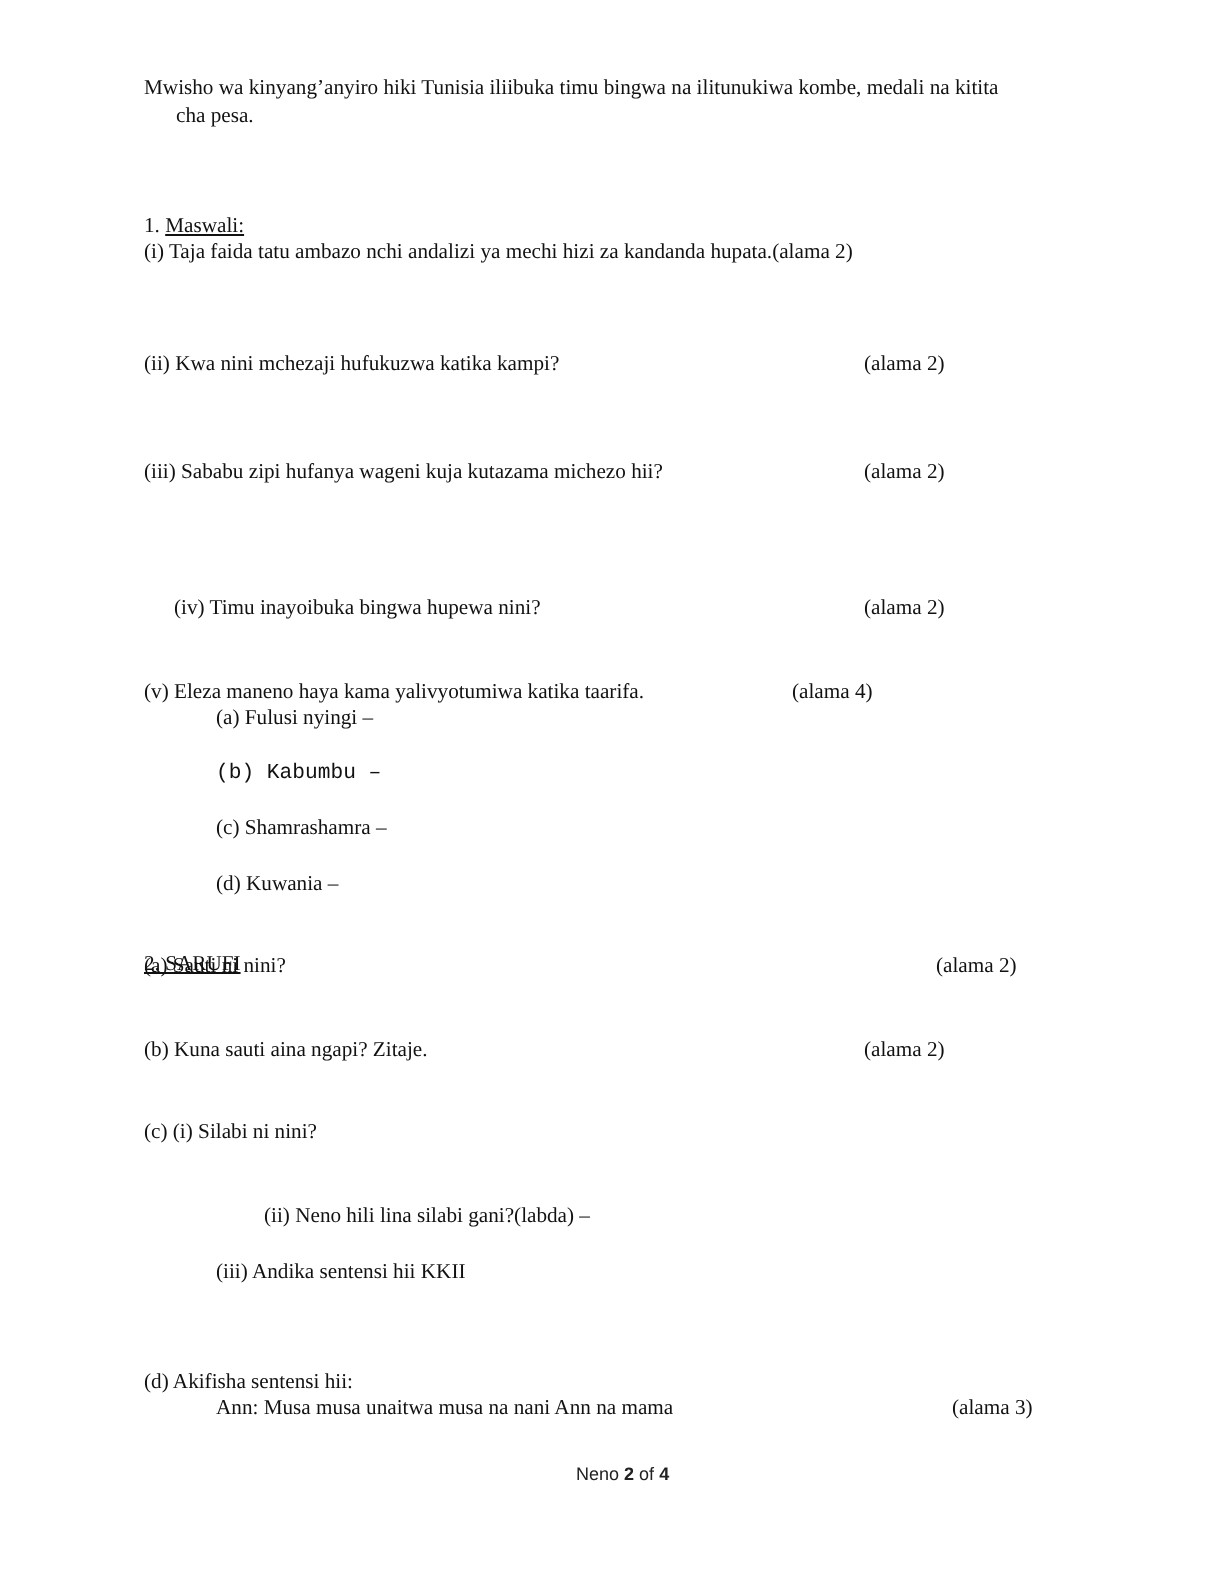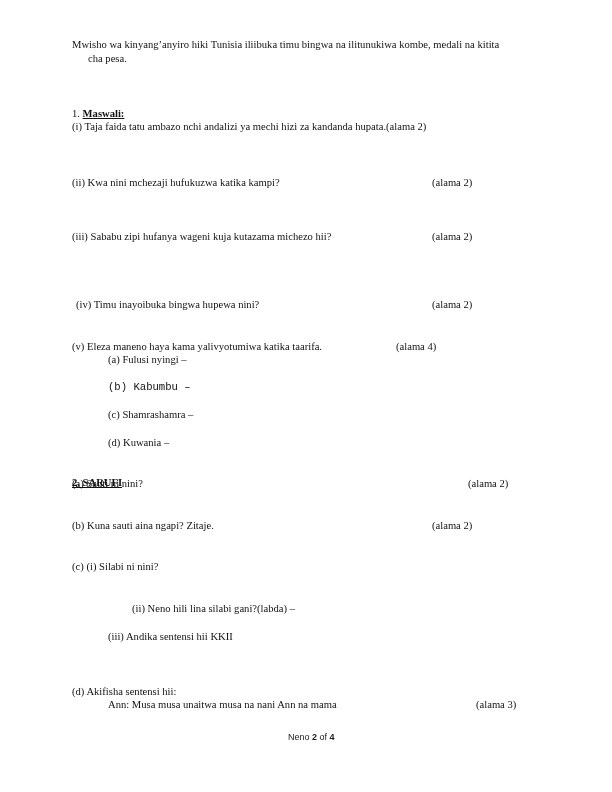--- a/index.html
+++ b/index.html
@@ -1,40 +1,40 @@
 <!DOCTYPE html>
 <html><head>
 <meta charset="utf-8">
 <style>
   html, body { margin:0; padding:0; background:#fff; }
   body { width:612px; height:792px; position:relative; overflow:hidden;
          font-family:"Liberation Serif", serif; font-size:10.6px; color:#111; }
   .t { position:absolute; white-space:nowrap; line-height:13px; }
-  .u { text-decoration:underline; font-weight:bold; }
+  .u { text-decoration:underline; font-weight:normal; }
   .footer { font-family:"Liberation Sans", sans-serif; font-size:9px; color:#222; }
 </style>
 </head>
 <body>
 
 <div>
   <div class="t" style="left:72px;top:38px;">Mwisho wa kinyang’anyiro hiki Tunisia iliibuka timu bingwa na ilitunukiwa kombe, medali na kitita</div>
   <div class="t" style="left:88px;top:52px;">cha pesa.</div>
 
   <div class="t" style="left:72px;top:107px;">
     <span>1. </span><span class="u">Maswali:</span>
   </div>
   <div class="t" style="left:72px;top:120px;">(i)  Taja faida tatu ambazo nchi andalizi ya mechi hizi za kandanda hupata.(alama 2)</div>
 
   <div class="t" style="left:72px;top:176px;">(ii)  Kwa nini mchezaji hufukuzwa katika kampi?</div>
   <div class="t" style="left:432px;top:176px;">(alama 2)</div>
 
   <div class="t" style="left:72px;top:230px;">(iii) Sababu zipi hufanya wageni kuja kutazama michezo hii?</div>
   <div class="t" style="left:432px;top:230px;">(alama 2)</div>
 
-  <div class="t" style="left:76px;top:298px;">(iv)  Timu inayoibuka bingwa hupewa nini?</div>
+  <div class="t" style="left:87px;top:298px;">(iv)  Timu inayoibuka bingwa hupewa nini?</div>
   <div class="t" style="left:432px;top:298px;">(alama 2)</div>
 
   <div class="t" style="left:72px;top:340px;">(v)  Eleza maneno haya kama yalivyotumiwa katika taarifa.</div>
   <div class="t" style="left:396px;top:340px;">(alama 4)</div>
 
   <div class="t" style="left:108px;top:353px;">(a)  Fulusi nyingi –</div>
   <div class="t" style="left:108px;top:381px;font-family:Liberation Mono, monospace;">(b)  Kabumbu –</div>
   <div class="t" style="left:108px;top:408px;">(c)  Shamrashamra –</div>
   <div class="t" style="left:108px;top:436px;">(d)  Kuwania –</div>
 

